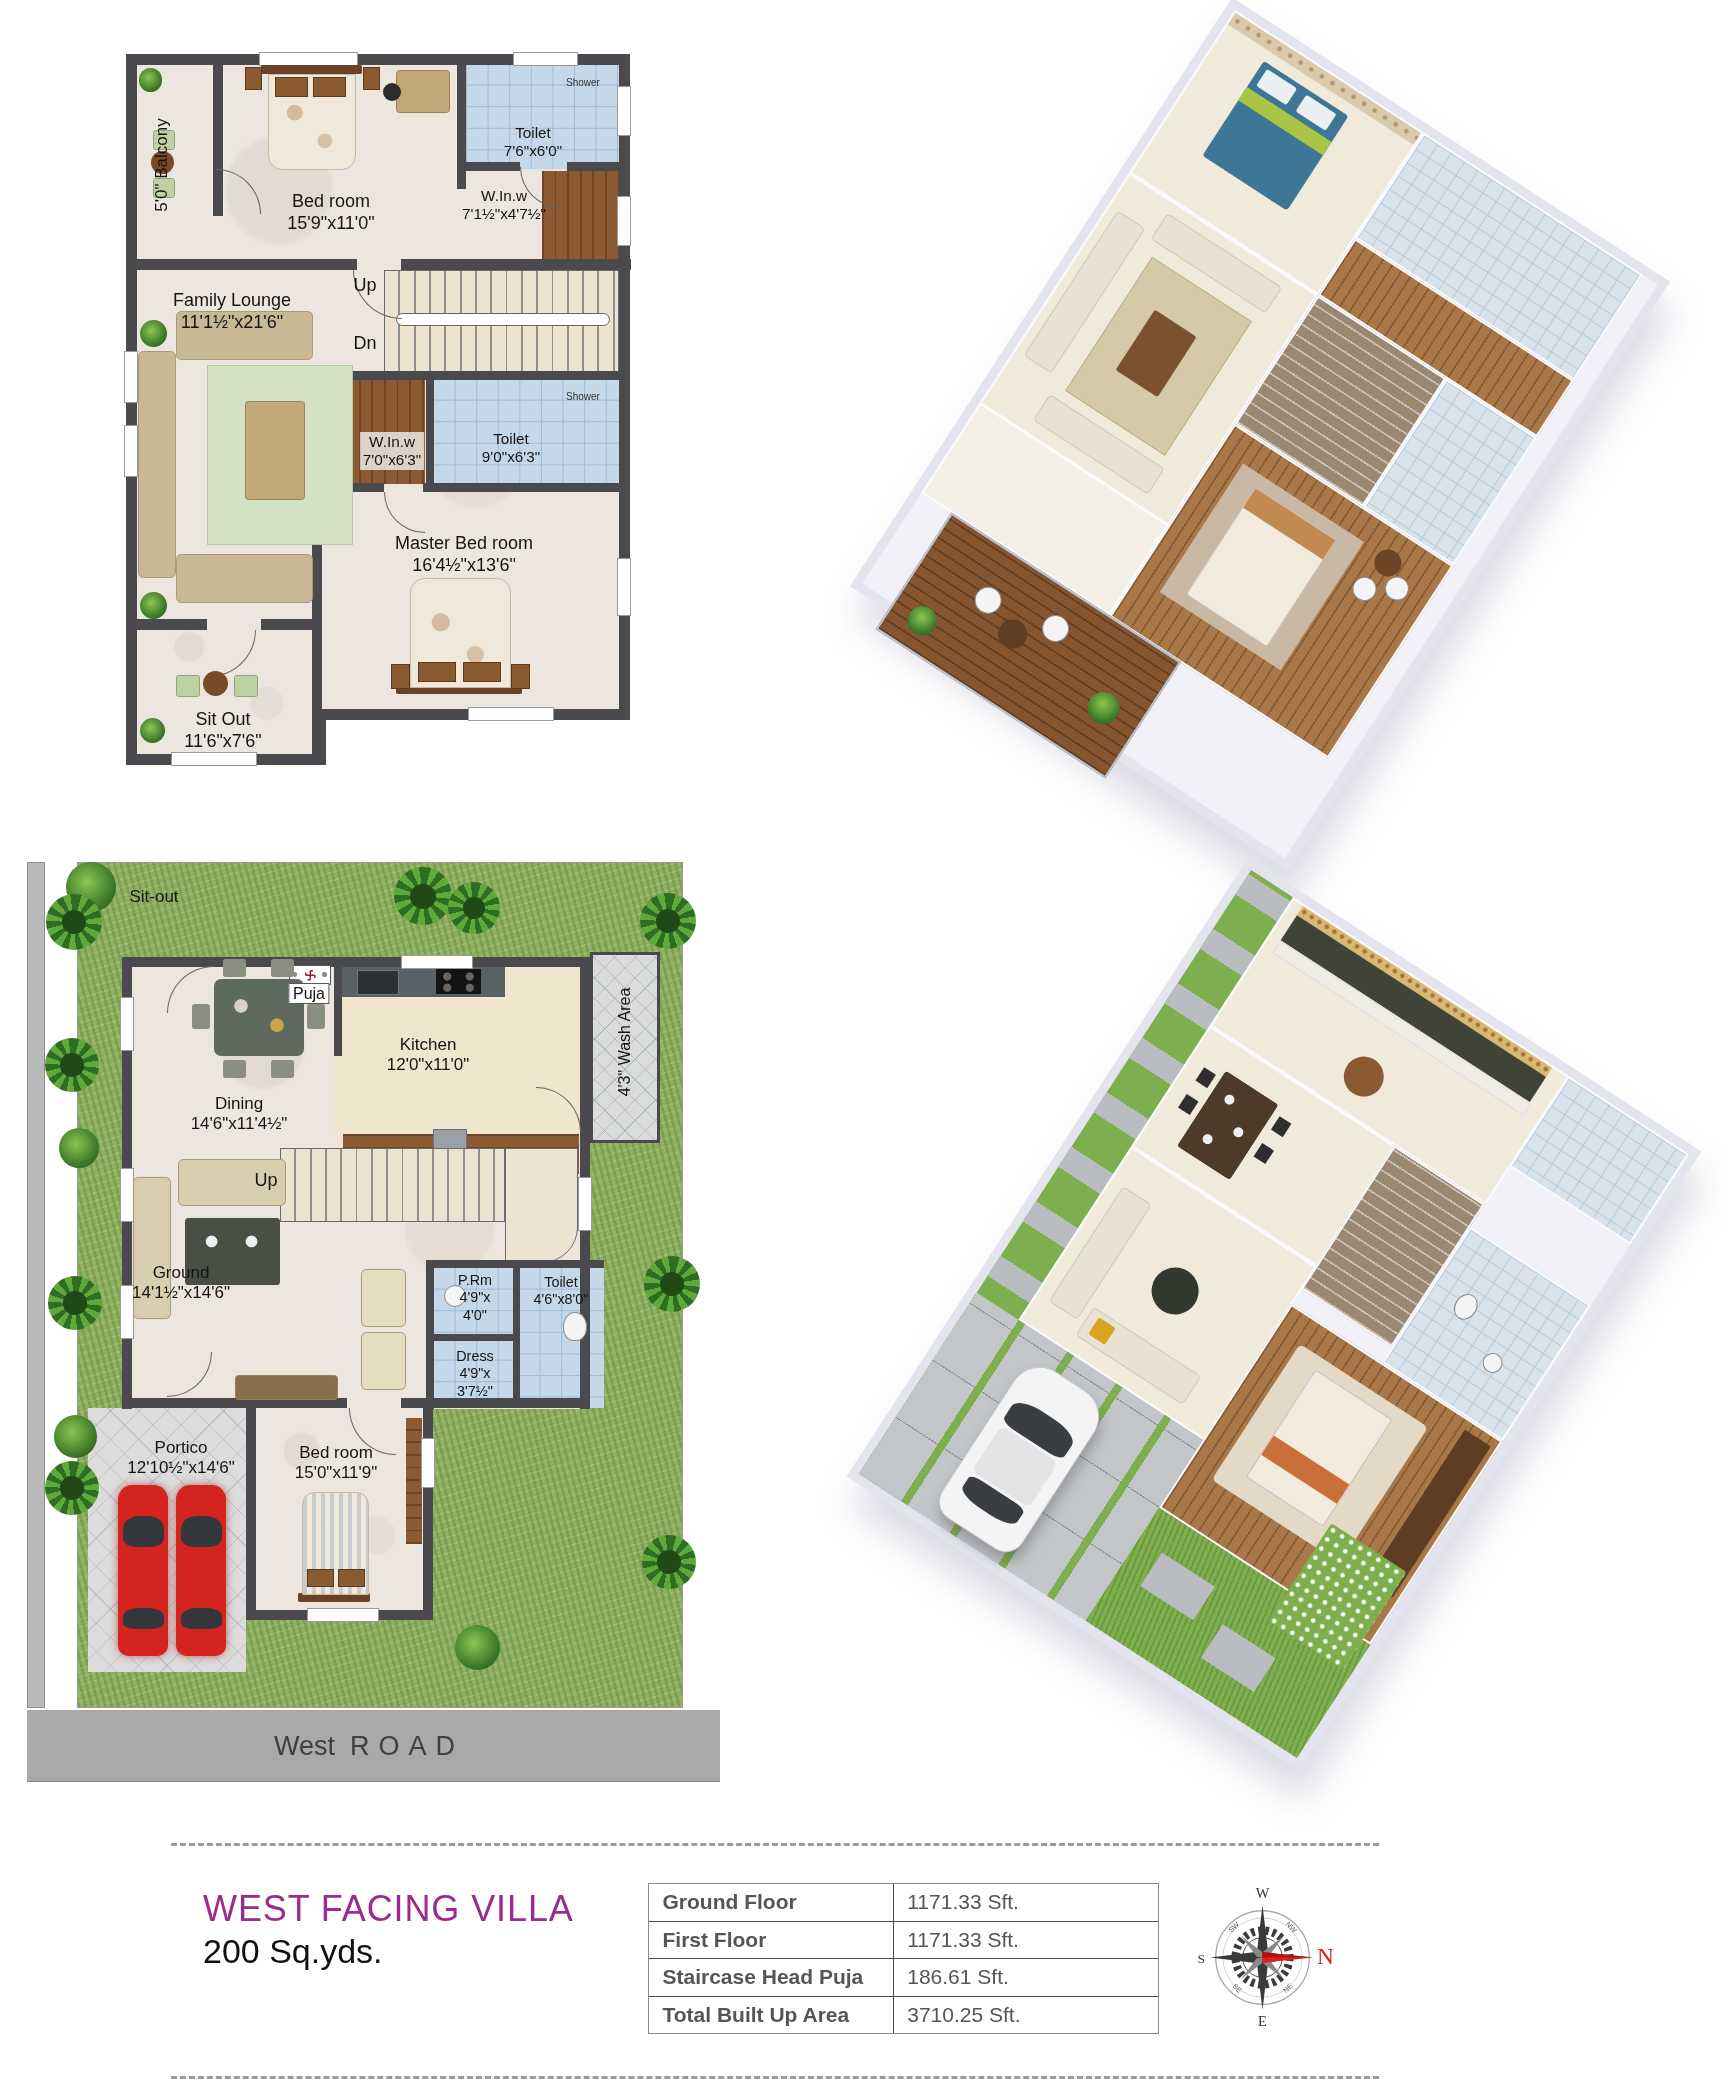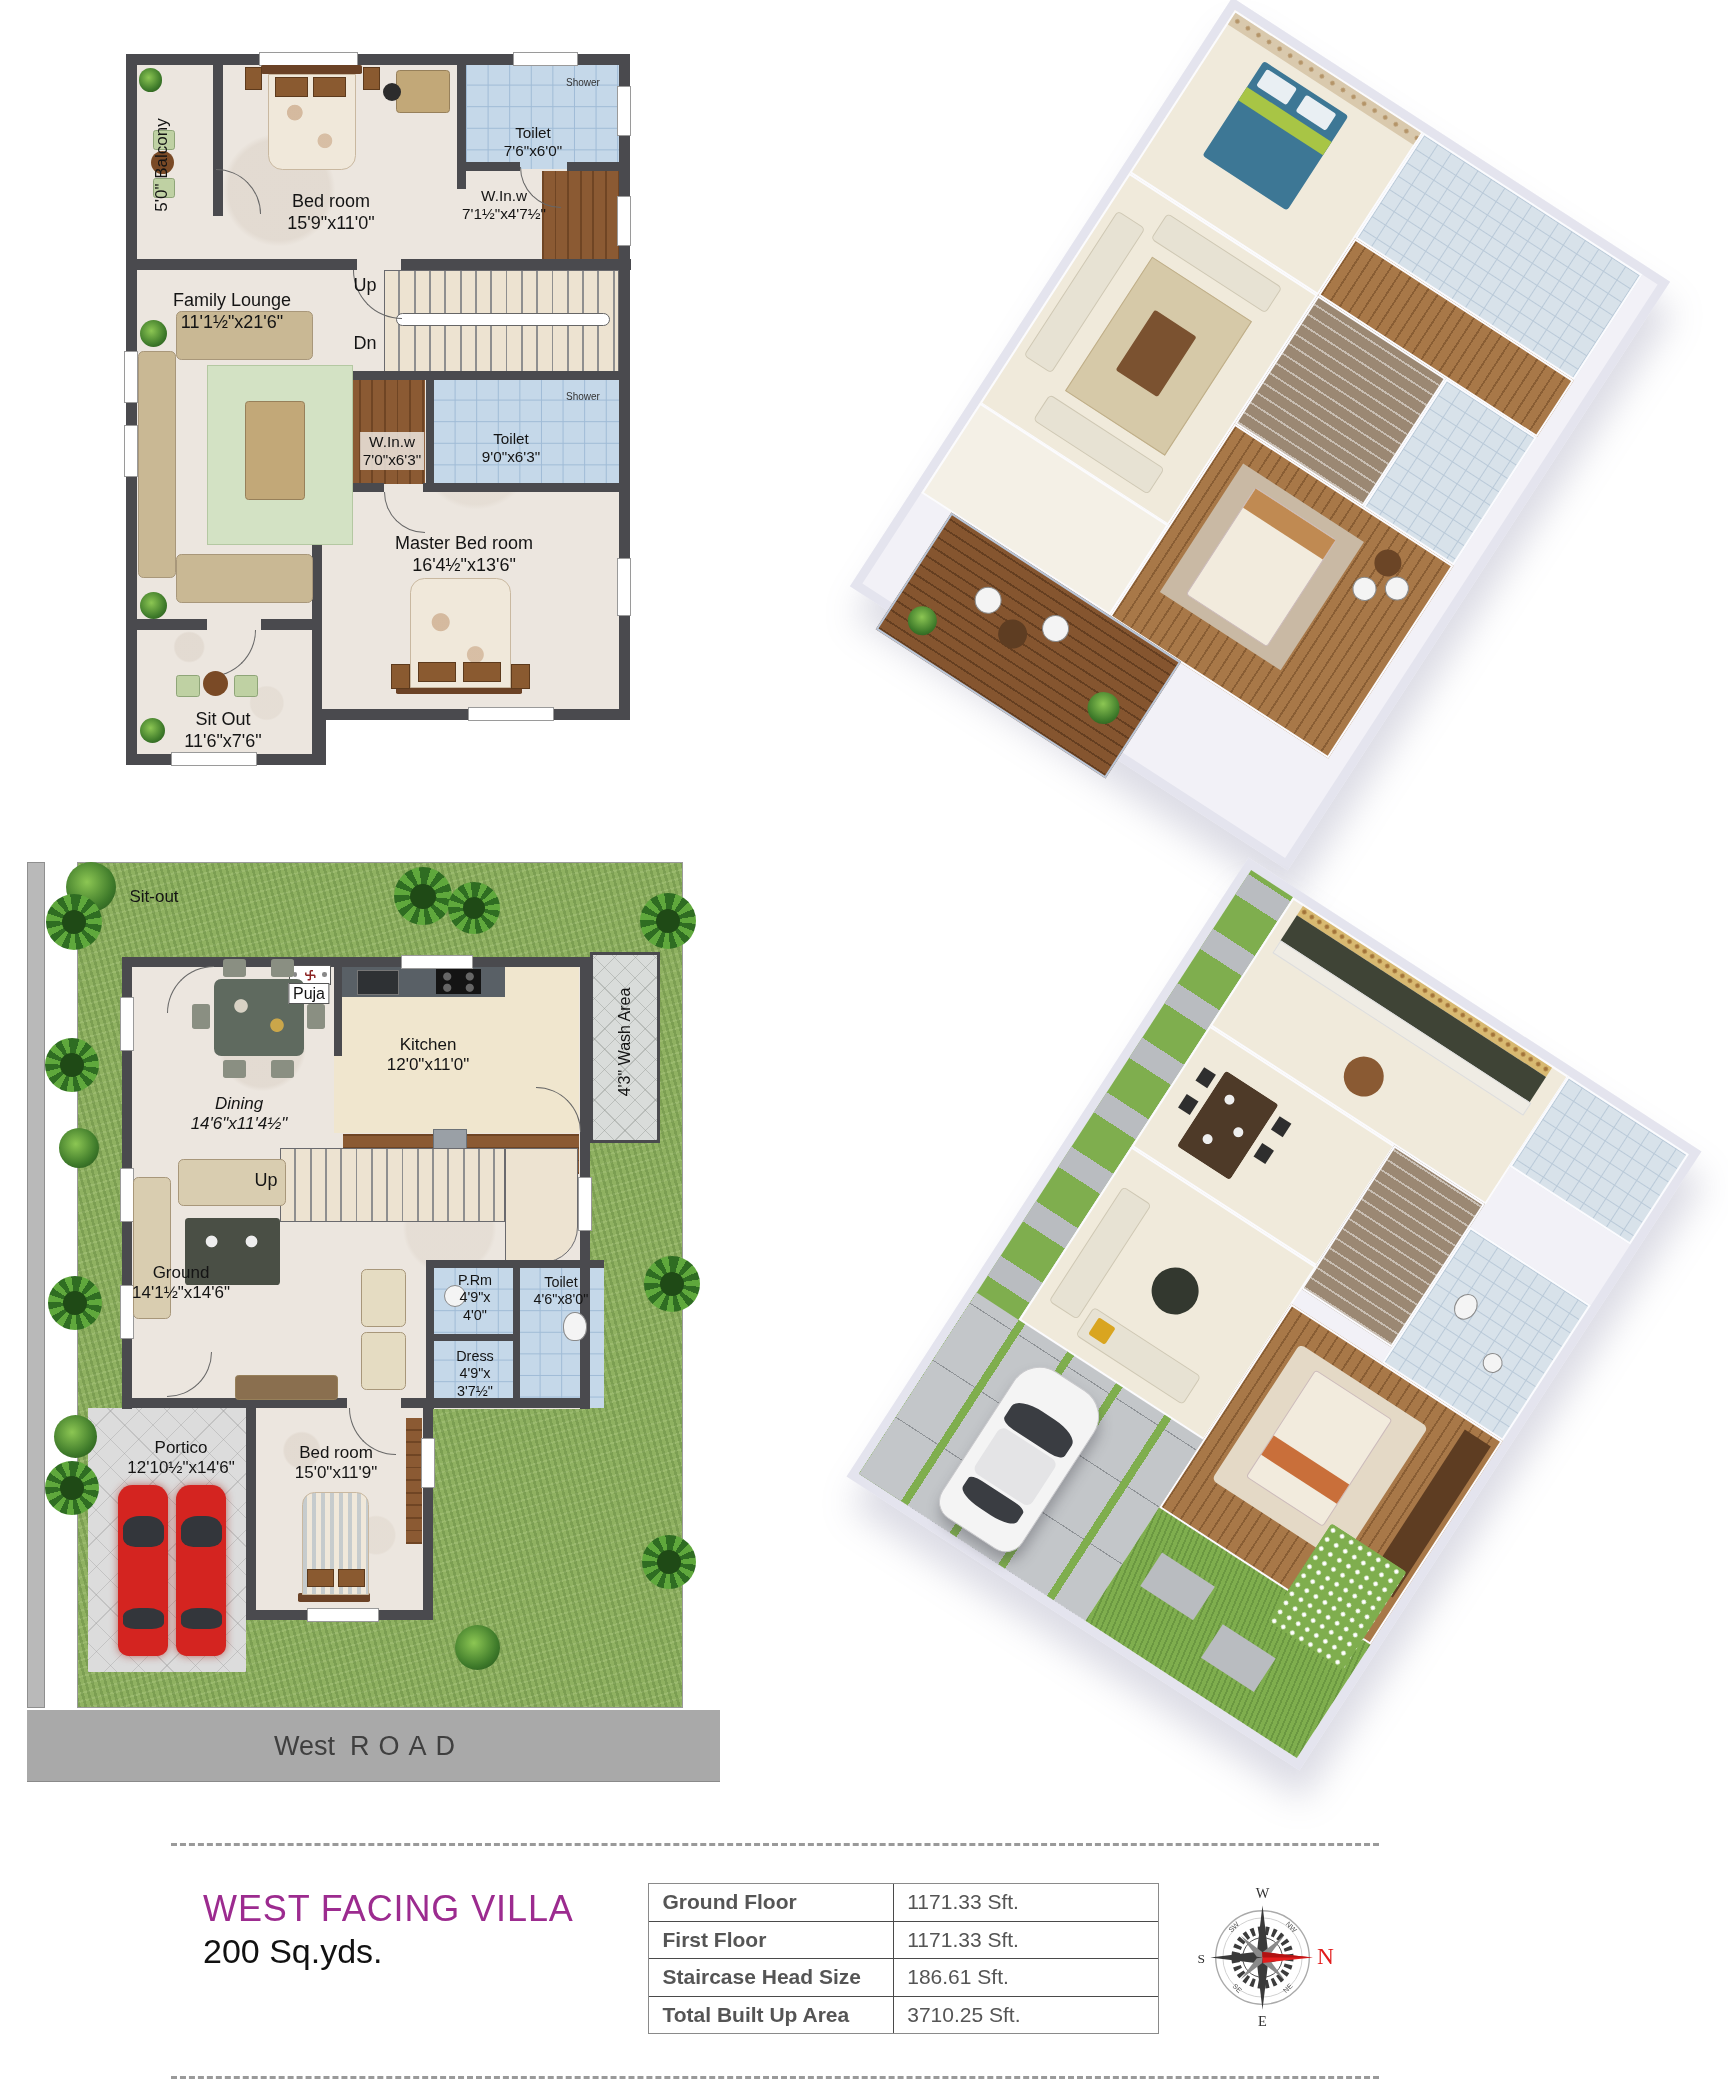--- a/index.html
+++ b/index.html
@@ -347,21 +347,21 @@
   <div class="palm" style="left:565px;top:673px;width:54px;height:54px;"></div>
   <div class="plant" style="left:378px;top:763px;width:45px;height:45px;"></div>
 
   <div class="lbl" style="left:77px;top:25px;font-size:17px;">Sit-out</div>
   <div class="lbl" style="left:232px;top:121px;font-size:16px;background:#fff;border:0.9px solid #555;padding:0 3.6px;">Puja</div>
   <div class="lbl" style="left:351px;top:173px;font-size:17px;">
     <span>Kitchen</span><br>
     <span>12'0"x11'0"</span>
   </div>
   <div class="vlbl" style="left:458px;top:171px;width:180px;font-size:16px;">4'3" Wash Area</div>
-  <div class="lbl" style="left:162px;top:232px;font-size:17px;font-style:italic;">
+  <div class="lbl" style="left:162px;top:232px;font-size:17px;">
     <span>Dining</span><br>
     <span>14'6"x11'4½"</span>
   </div>
   <div class="lbl" style="left:189px;top:308px;font-size:18px;">Up</div>
   <div class="lbl" style="left:104px;top:401px;font-size:17px;">
     <span>Ground</span><br>
     <span>14'1½"x14'6"</span>
   </div>
   <div class="lbl" style="left:398px;top:410px;font-size:14.4px;">
     <span>P.Rm</span><br>
@@ -457,21 +457,21 @@
 <div id="area-table">
   <div class="tbl-row">
     <div class="tbl-cell c1">Ground Floor</div>
     <div class="tbl-cell c2">1171.33 Sft.</div>
   </div>
   <div class="tbl-row">
     <div class="tbl-cell c1">First Floor</div>
     <div class="tbl-cell c2">1171.33 Sft.</div>
   </div>
   <div class="tbl-row">
-    <div class="tbl-cell c1">Staircase Head Size</div>
+    <div class="tbl-cell c1">Staircase Head Puja</div>
     <div class="tbl-cell c2">186.61 Sft.</div>
   </div>
   <div class="tbl-row">
     <div class="tbl-cell c1">Total Built Up Area</div>
     <div class="tbl-cell c2">3710.25 Sft.</div>
   </div>
 </div>
 
 <svg width="153" height="153" viewBox="-85 -85 170 170" style="position:absolute;left:1186px;top:1881px;">
   <circle r="52" fill="none" stroke="#AAAAAA" stroke-width="1.5"></circle>

